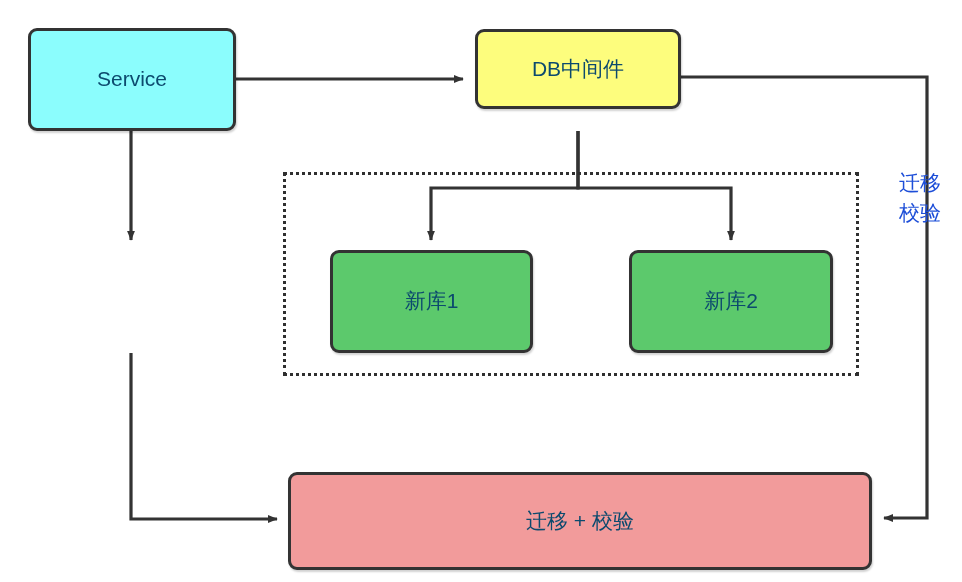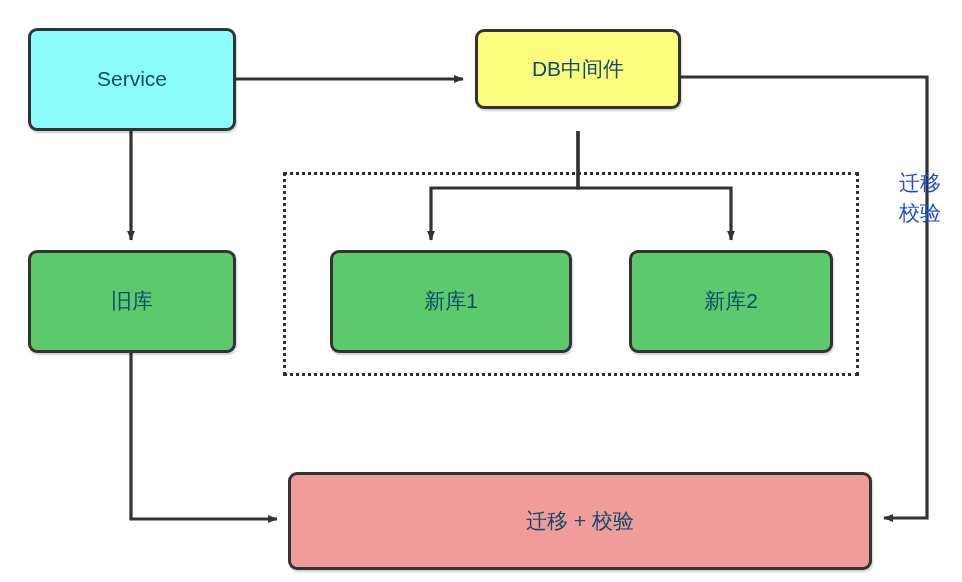--- a/index.html
+++ b/index.html
@@ -86,25 +86,22 @@
   <div class="group-box" style="left:283px; top:172px; width:576px; height:204px;"></div>
 
   <div class="node node-cyan" style="left:28px; top:28px; width:208px; height:103px;">
     <span>Service</span>
   </div>
 
   <div class="node node-yellow" style="left:475px; top:29px; width:206px; height:80px;">
     <span>DB中间件</span>
   </div>
 
-  <div class="node node-green" style="left:28px; top:250px; width:208px; height:103px;">
-    <span>旧库</span>
-  </div>
 
-  <div class="node node-green" style="left:330px; top:250px; width:242px; height:103px;">
+  <div class="node node-green" style="left:330px; top:250px; width:203px; height:103px;">
     <span>新库1</span>
   </div>
 
   <div class="node node-green" style="left:629px; top:250px; width:204px; height:103px;">
     <span>新库2</span>
   </div>
 
   <div class="node node-pink" style="left:288px; top:472px; width:584px; height:98px;">
     <span>迁移 + 校验</span>
   </div>

